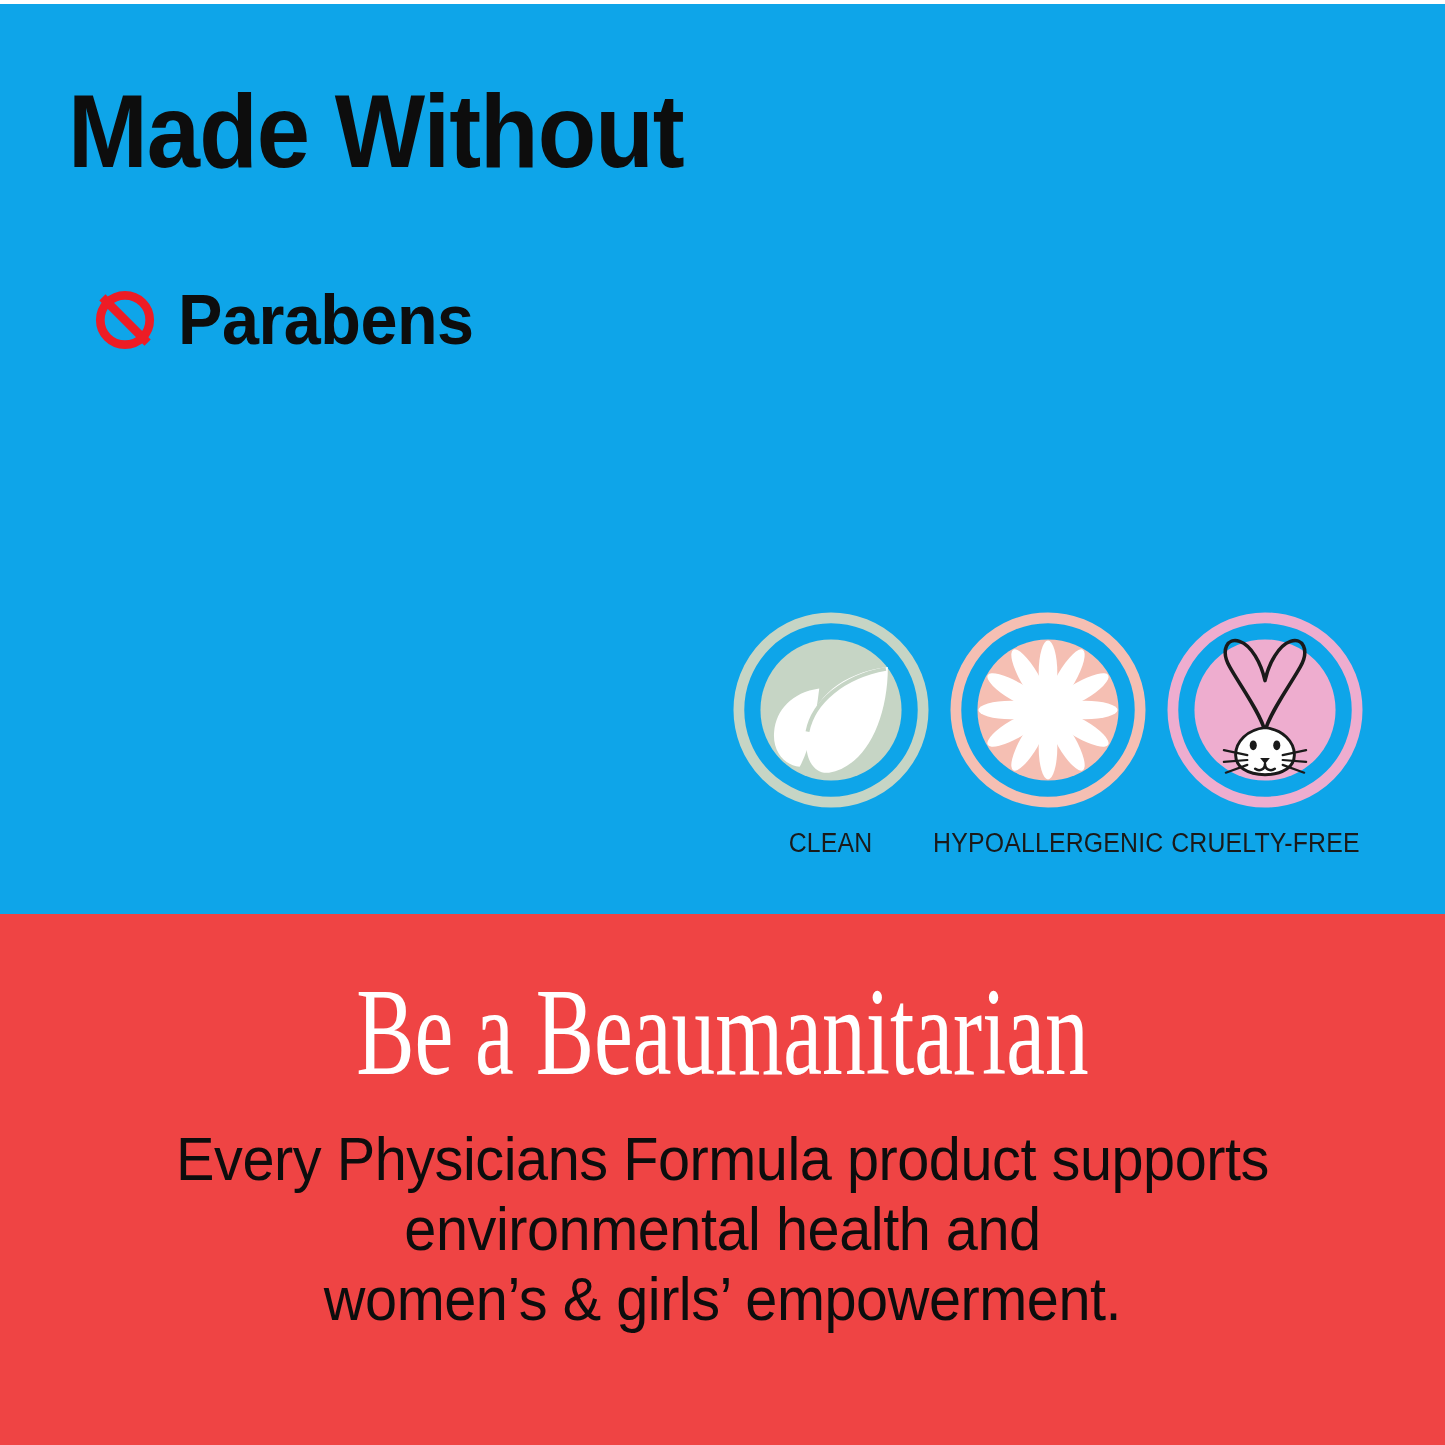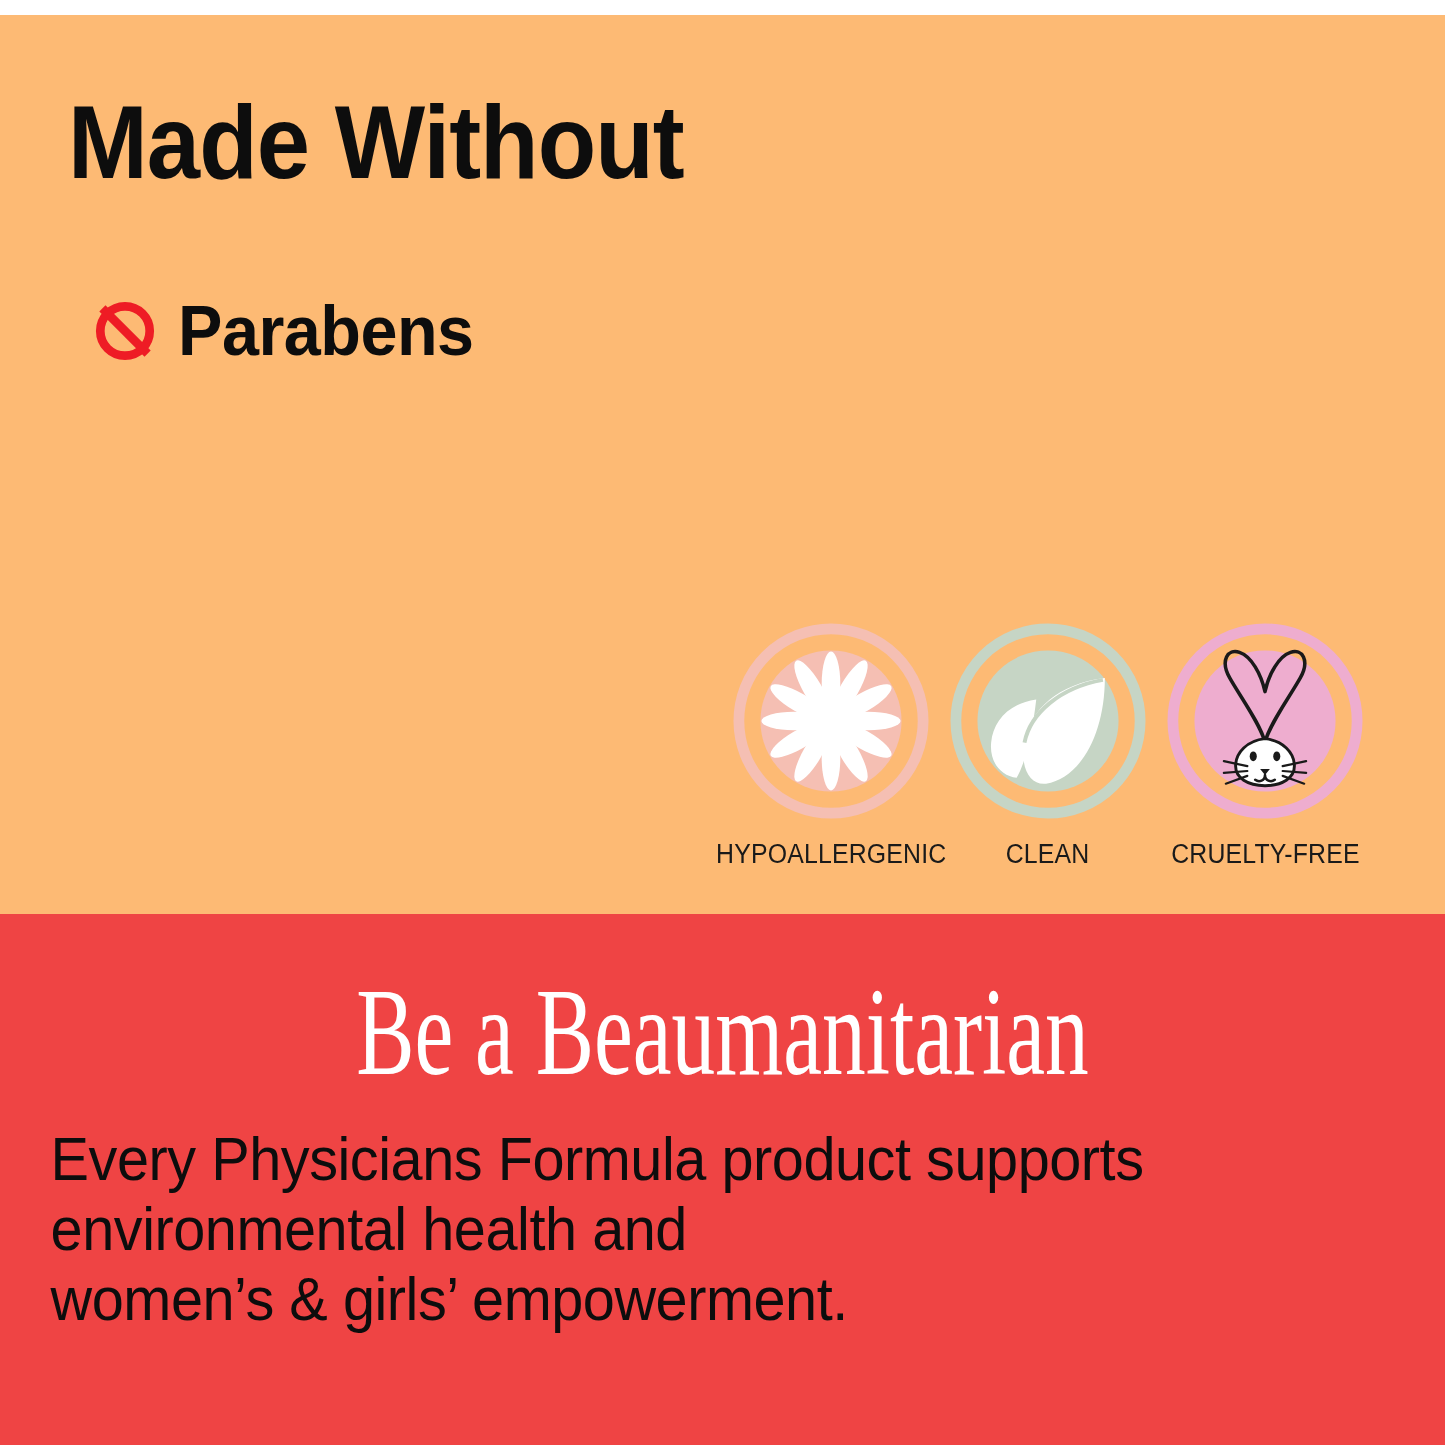--- a/index.html
+++ b/index.html
@@ -17,24 +17,24 @@
     position: relative;
     width: 1445px;
     height: 1445px;
     background: #ffffff;
   }
 
   
   .top-section {
     position: absolute;
     left: 0;
-    top: 15px;
+    top: 4px;
     width: 1445px;
     height: 1055px;
-    background: #fdba74;
+    background: #0ea5e9;
   }
 
   .headline {
     position: absolute;
     left: 68px;
     top: 74px;
     font-family: "Liberation Sans Narrow", "Liberation Sans", sans-serif;
     font-size: 103px;
     font-weight: bold;
     letter-spacing: -1px;
@@ -134,20 +134,21 @@
     letter-spacing: 0px;
     transform: scaleX(0.78) scaleY(1.12);
     transform-origin: center top;
   }
 
   .band-paragraph {
     position: absolute;
     left: 0;
     top: 210px;
     width: 1445px;
+    text-align: center;
     font-family: "Liberation Sans Narrow", "Liberation Sans", sans-serif;
     font-size: 62px;
     font-weight: normal;
     color: #0d0d0d;
     line-height: 1.13;
     letter-spacing: -0.5px;
   }
   .band-paragraph .pline {
     display: block;
     transform: scaleX(0.93);
@@ -171,20 +172,34 @@
           <circle cx="32" cy="32" r="25.5" fill="none" stroke="#ee1c25" stroke-width="9"></circle>
           <rect x="27.5" y="-1" width="9" height="66" fill="#ee1c25" transform="rotate(-45 32 32)"></rect>
         </svg>
         <span class="free-label">Parabens</span>
       </div>
 
 
     </div>
 
     <div class="badge-row">
+
+      <div class="badge">
+        <svg class="badge-emblem" viewBox="0 0 200 200">
+          <circle cx="100" cy="100" r="94" fill="none" stroke="#c6d5c5" stroke-width="11"></circle>
+          <circle cx="100" cy="100" r="72" fill="#c6d5c5"></circle>
+
+          <path d="M88 78 C60 82 44 100 42 122 C40 142 52 156 68 158 C78 140 84 112 88 78 Z" fill="#ffffff"></path>
+
+          <path d="M158 56 C110 62 82 88 76 122 C71 148 82 166 98 164 C134 158 158 112 158 56 Z" fill="#ffffff"></path>
+
+          <path d="M76 122 C82 92 112 66 156 58" fill="none" stroke="#c6d5c5" stroke-width="4"></path>
+        </svg>
+        <div class="badge-caption">CLEAN</div>
+      </div>
 
       <div class="badge">
         <svg class="badge-emblem" viewBox="0 0 200 200">
           <circle cx="100" cy="100" r="94" fill="none" stroke="#f5bfb3" stroke-width="11"></circle>
           <circle cx="100" cy="100" r="72" fill="#f5bfb3"></circle>
           <g fill="#ffffff">
             <g transform="translate(100,100)">
               <g>
                   <ellipse cx="0" cy="-38" rx="9.5" ry="33"></ellipse>
                 </g>
@@ -219,34 +234,20 @@
                   <ellipse cx="0" cy="-38" rx="9.5" ry="33"></ellipse>
                 </g>
               <g transform="rotate(330)">
                   <ellipse cx="0" cy="-38" rx="9.5" ry="33"></ellipse>
                 </g>
             </g>
             <circle cx="100" cy="100" r="13"></circle>
           </g>
         </svg>
         <div class="badge-caption">HYPOALLERGENIC</div>
-      </div>
-
-      <div class="badge">
-        <svg class="badge-emblem" viewBox="0 0 200 200">
-          <circle cx="100" cy="100" r="94" fill="none" stroke="#c6d5c5" stroke-width="11"></circle>
-          <circle cx="100" cy="100" r="72" fill="#c6d5c5"></circle>
-
-          <path d="M88 78 C60 82 44 100 42 122 C40 142 52 156 68 158 C78 140 84 112 88 78 Z" fill="#ffffff"></path>
-
-          <path d="M158 56 C110 62 82 88 76 122 C71 148 82 166 98 164 C134 158 158 112 158 56 Z" fill="#ffffff"></path>
-
-          <path d="M76 122 C82 92 112 66 156 58" fill="none" stroke="#c6d5c5" stroke-width="4"></path>
-        </svg>
-        <div class="badge-caption">CLEAN</div>
       </div>
 
       <div class="badge">
         <svg class="badge-emblem" viewBox="0 0 200 200">
           <circle cx="100" cy="100" r="94" fill="none" stroke="#eeadcf" stroke-width="11"></circle>
           <circle cx="100" cy="100" r="72" fill="#eeadcf"></circle>
 
           <path d="M100 122 C96 104 74 74 64 56 C54 38 62 26 74 30 C86 34 96 52 100 70
                    C104 52 114 34 126 30 C138 26 146 38 136 56 C126 74 104 104 100 122 Z" fill="none" stroke="#1a1a1a" stroke-width="3.6" stroke-linejoin="round"></path>
 

